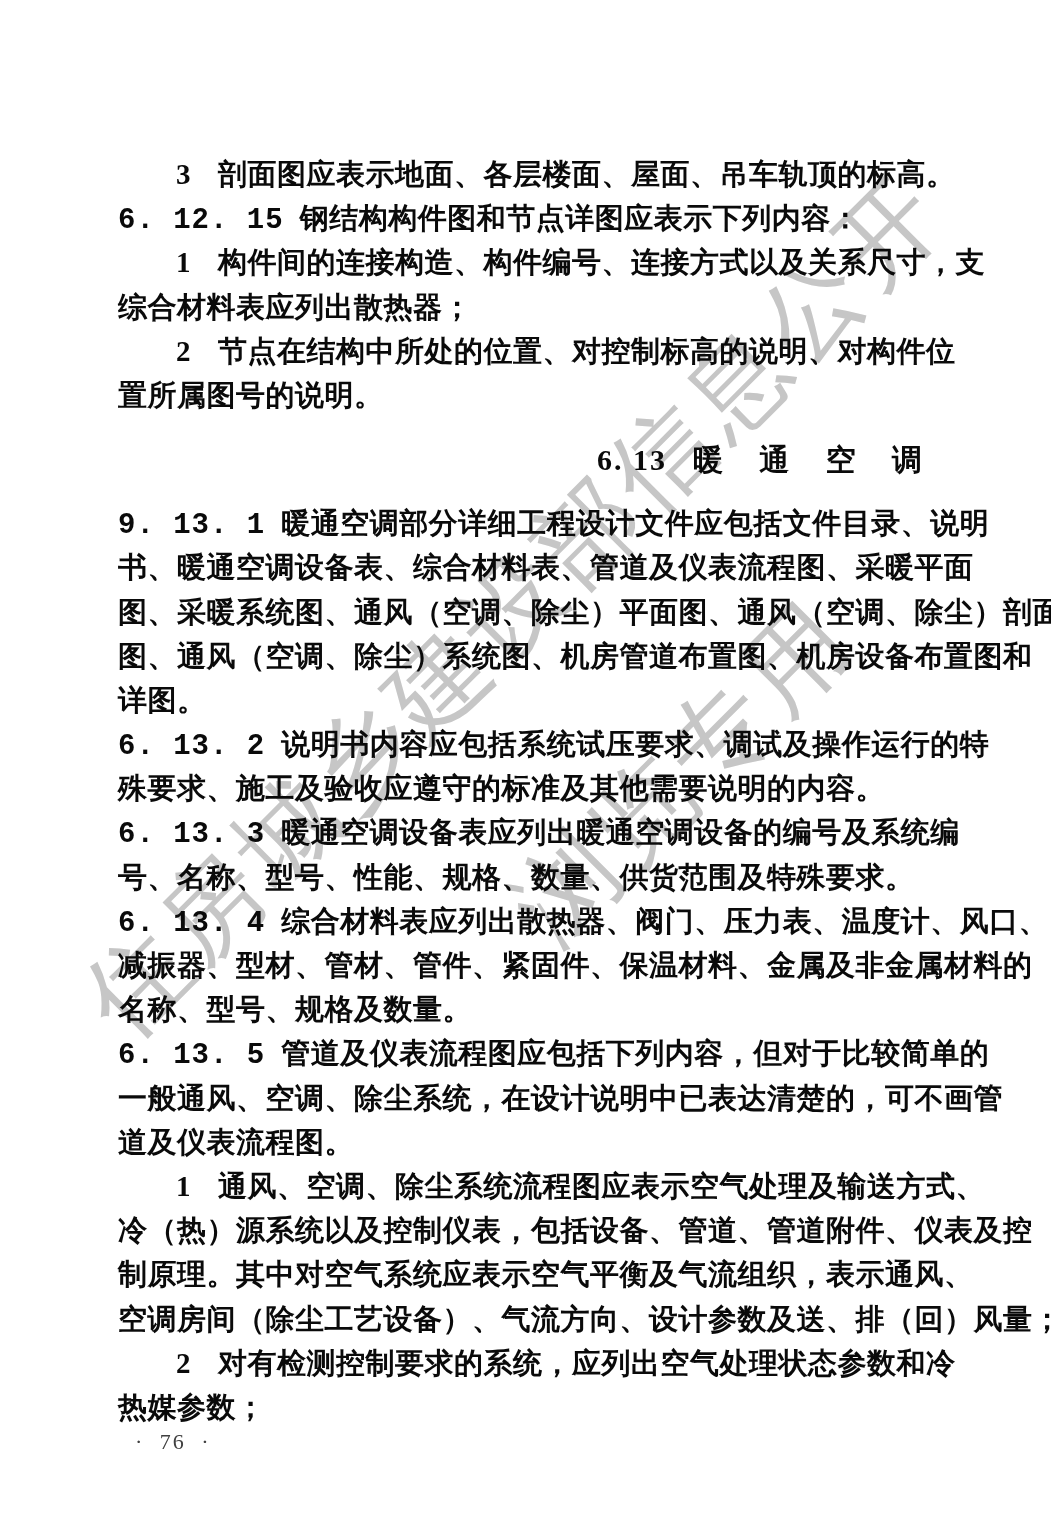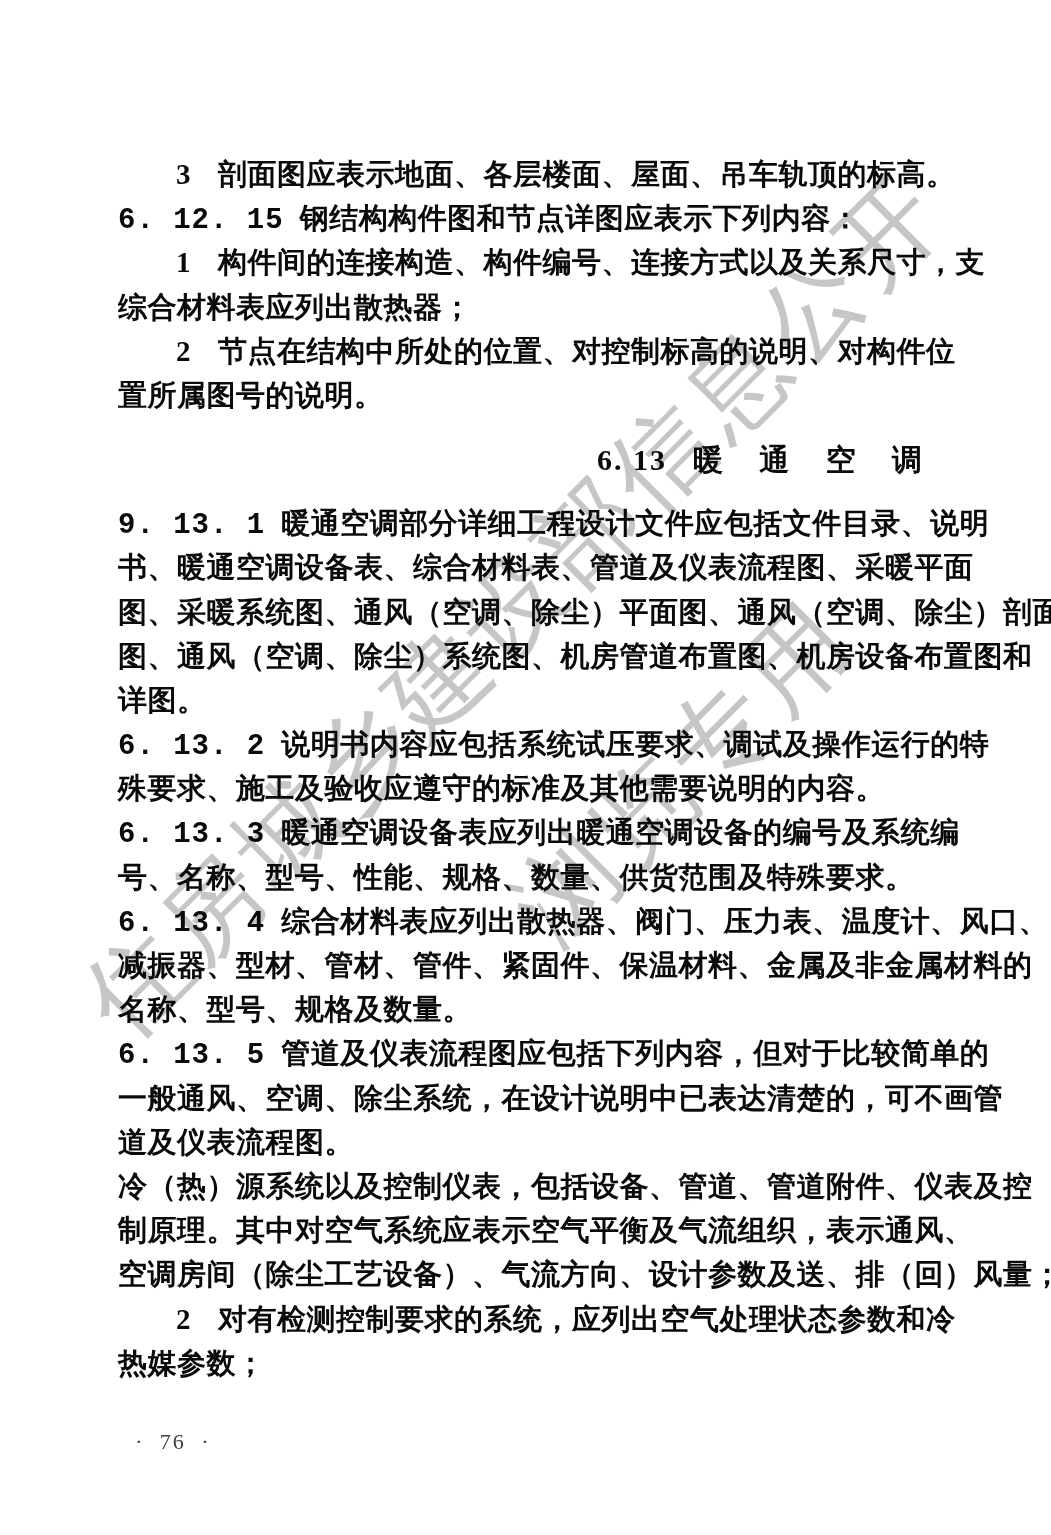--- a/index.html
+++ b/index.html
@@ -121,20 +121,21 @@
       <div class="row"><span class="snum">6. 13. 2</span><span>说明书内容应包括系统试压要求、调试及操作运行的特</span></div>
       <div class="row"><span>殊要求、施工及验收应遵守的标准及其他需要说明的内容。</span></div>
       <div class="row"><span class="snum">6. 13. 3</span><span>暖通空调设备表应列出暖通空调设备的编号及系统编</span></div>
       <div class="row"><span>号、名称、型号、性能、规格、数量、供货范围及特殊要求。</span></div>
       <div class="row"><span class="snum">6. 13. 4</span><span>综合材料表应列出散热器、阀门、压力表、温度计、风口、</span></div>
       <div class="row"><span>减振器、型材、管材、管件、紧固件、保温材料、金属及非金属材料的</span></div>
       <div class="row"><span>名称、型号、规格及数量。</span></div>
       <div class="row"><span class="snum">6. 13. 5</span><span>管道及仪表流程图应包括下列内容，但对于比较简单的</span></div>
       <div class="row"><span>一般通风、空调、除尘系统，在设计说明中已表达清楚的，可不画管</span></div>
       <div class="row"><span>道及仪表流程图。</span></div>
+      <div class="row"><span class="inum">1</span><span>通风、空调、除尘系统流程图应表示空气处理及输送方式、</span></div>
       <div class="row"><span>冷（热）源系统以及控制仪表，包括设备、管道、管道附件、仪表及控</span></div>
       <div class="row"><span>制原理。其中对空气系统应表示空气平衡及气流组织，表示通风、</span></div>
       <div class="row"><span>空调房间（除尘工艺设备）、气流方向、设计参数及送、排（回）风量；</span></div>
       <div class="row"><span class="inum">2</span><span>对有检测控制要求的系统，应列出空气处理状态参数和冷</span></div>
       <div class="row"><span>热媒参数；</span></div>
     </main>
 
   <div class="footer">· 76 ·</div>
 
 </div>

